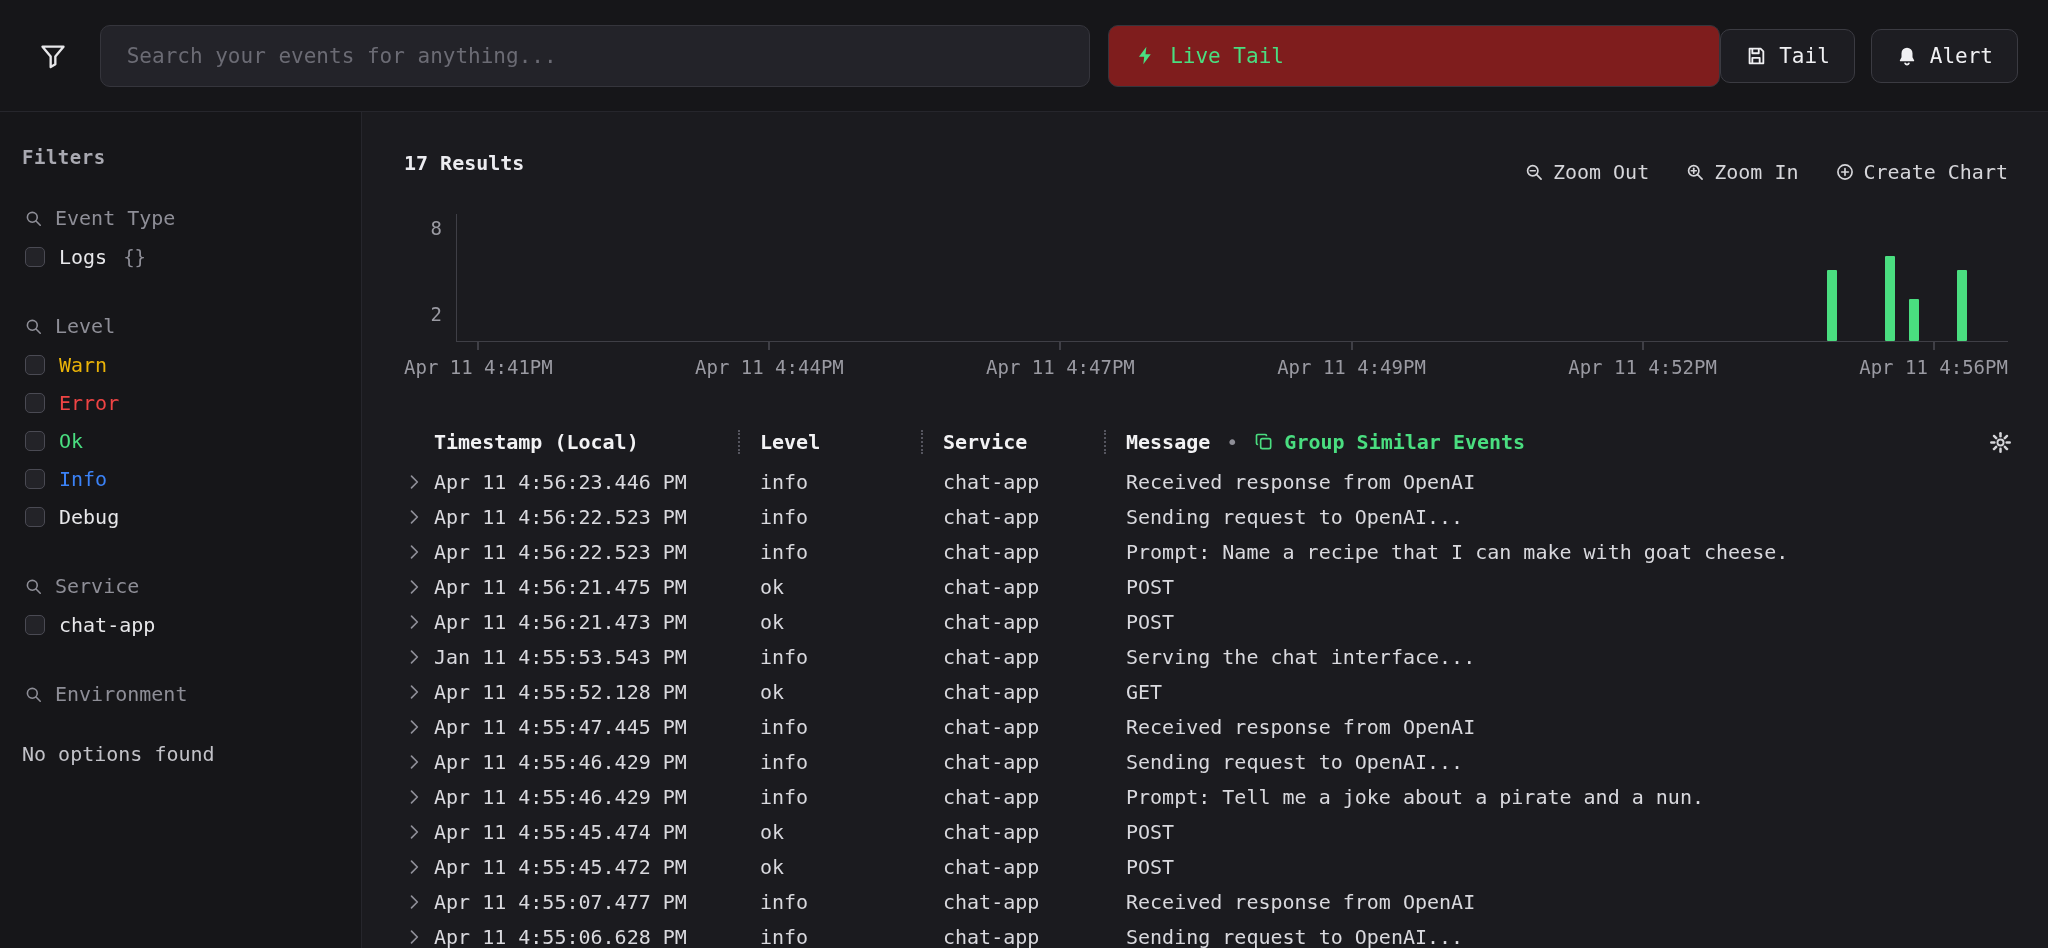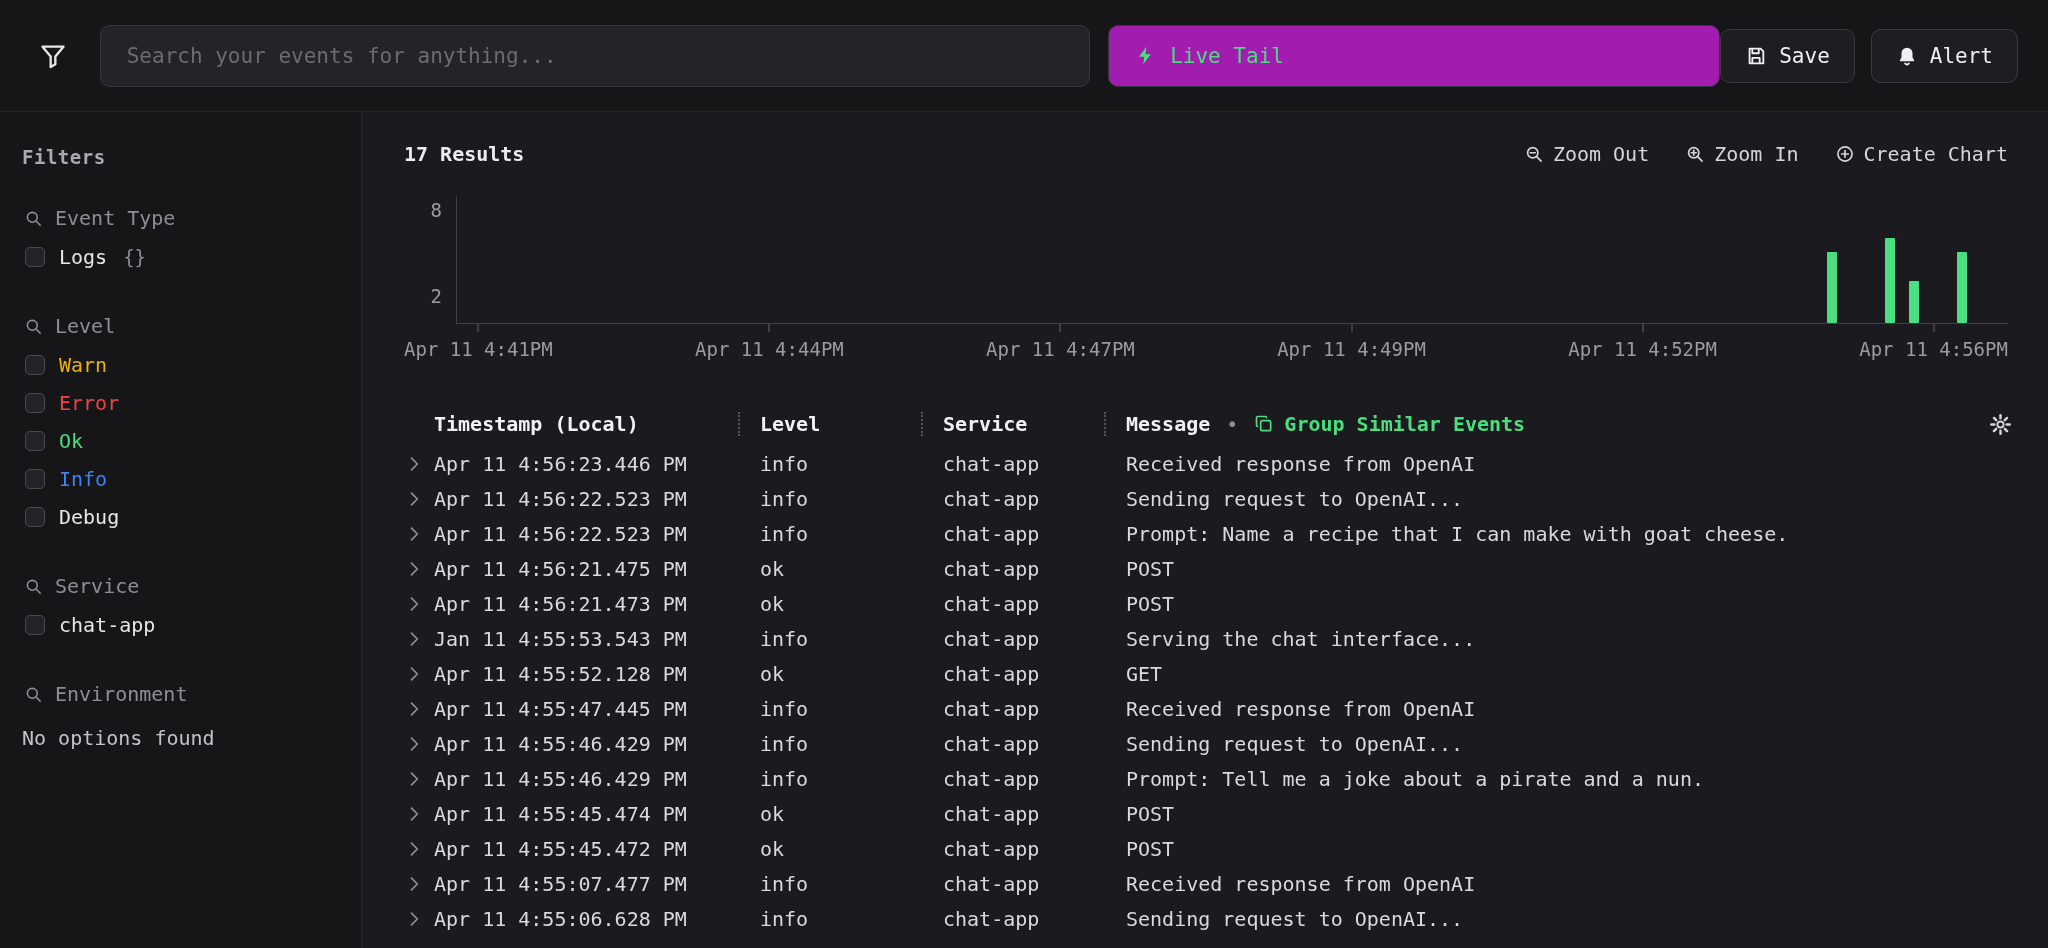--- a/index.html
+++ b/index.html
@@ -18,21 +18,21 @@
     background:#161619; border-bottom:1.5px solid #26262c;
   }
   .funnel-btn { width:48px; height:48px; display:flex; align-items:center; justify-content:center; margin-right:24px; color:#e7e7ea; }
   .search-wrap { width:1040px; margin-right:18px; }
   .search-input {
     width:100%; height:62px; background:#232329; border:1.5px solid #35353c; border-radius:10px;
     color:#e7e7ea; font:inherit; font-size:21px; padding:0 26px; outline:none;
   }
   .search-input::placeholder { color:#6b6b74; }
   .live-tail {
-    width:640px; height:62px; background:#a21caf; border:1.5px solid #35353c; border-radius:10px;
+    width:640px; height:62px; background:#7f1d1d; border:1.5px solid #35353c; border-radius:10px;
     display:flex; align-items:center; gap:14px; padding:0 26px; color:var(--accent); font-size:21px;
     margin-right:auto;
   }
   .topbar-actions { display:flex; gap:16px; }
   .tb-btn {
     display:flex; align-items:center; gap:12px; padding:14px 24px;
     background:#1d1d22; border:1.5px solid #3b3b42; border-radius:10px;
     color:#f0f0f3; font-size:21px;
   }
 
@@ -44,26 +44,26 @@
   }
   .main { flex:1; background:#1b1b1f; padding:30px 36px 0 42px; overflow:hidden; }
 
   
   .sidebar-title { font-size:19px; font-weight:bold; color:#a9a9b1; letter-spacing:0.5px; }
   .filter-header { display:flex; align-items:center; gap:12px; color:#8e8e97; font-size:20px; margin:38px 0 8px 2px; }
   .filter-header .sic { width:19px; height:19px; }
   .filter-item { display:flex; align-items:center; gap:14px; padding:7px 0 7px 3px; font-size:20px; cursor:pointer; }
   .checkbox { width:20px; height:20px; border-radius:5px; background:#232328; border:1.5px solid #4a4a53; flex:none; }
   .suffix { color:#8e8e97; font-size:19px; display:inline-flex; align-items:center; margin-left:2px; }
-  .empty-text { color:#c2c2c8; font-size:20px; margin-top:20px; }
+  .empty-text { color:#c2c2c8; font-size:20px; margin-top:36px; }
 
   
   .results-bar { display:flex; justify-content:space-between; align-items:center; font-size:20px; padding-right:4px; }
   .results-count { color:#ececf0; font-weight:600; }
-  .results-actions { display:flex; gap:36px; }
+  .results-actions { display:flex; gap:36px;margin-top:18px; }
   .results-actions button { display:flex; align-items:center; gap:9px; color:#d6d6da; font-size:20px; }
   .results-actions svg { color:#d6d6da; }
 
   
   .chart { display:grid; grid-template-columns:52px 1fr; grid-template-rows:128px auto; margin-top:30px; padding-right:4px; }
   .ycol { grid-column:1; grid-row:1; position:relative; }
   .ylab { position:absolute; right:14px; transform:translateY(-50%); color:#9a9aa2; font-size:19px; }
   .plot { grid-column:2; grid-row:1; position:relative; border-left:1.5px solid #3f3f46; border-bottom:1.5px solid #3f3f46; }
   .bar { position:absolute; bottom:0; width:10px; border-radius:1px; }
   .xlabels { grid-column:2; grid-row:2; display:flex; justify-content:space-between; margin-left:-52px; }
@@ -116,21 +116,21 @@
         </svg>
       <span>Live Tail</span>
     </div>
     <div class="topbar-actions">
       <button class="tb-btn">
         <svg viewBox="0 0 24 24" width="22" height="22" fill="none" stroke="#f0f0f3" stroke-width="2" stroke-linejoin="round">
             <path d="M5 4h12l3 3v13H5z"></path>
             <path d="M8 4v5h7V4"></path>
             <path d="M8 20v-6h8v6"></path>
           </svg>
-        <span>Save</span>
+        <span>Tail</span>
       </button>
       <button class="tb-btn">
         <svg viewBox="0 0 24 24" width="22" height="22">
             <path d="M12 3a6 6 0 0 0-6 6v4.3L4.3 16.5a.8.8 0 0 0 .66 1.25h14.1a.8.8 0 0 0 .65-1.25L18 13.3V9a6 6 0 0 0-6-6z" fill="#f0f0f3"></path>
             <path d="M10 20a2.2 2.2 0 0 0 4 0" fill="none" stroke="#f0f0f3" stroke-width="2" stroke-linecap="round"></path>
           </svg>
         <span>Alert</span>
       </button>
     </div>
   </header>

